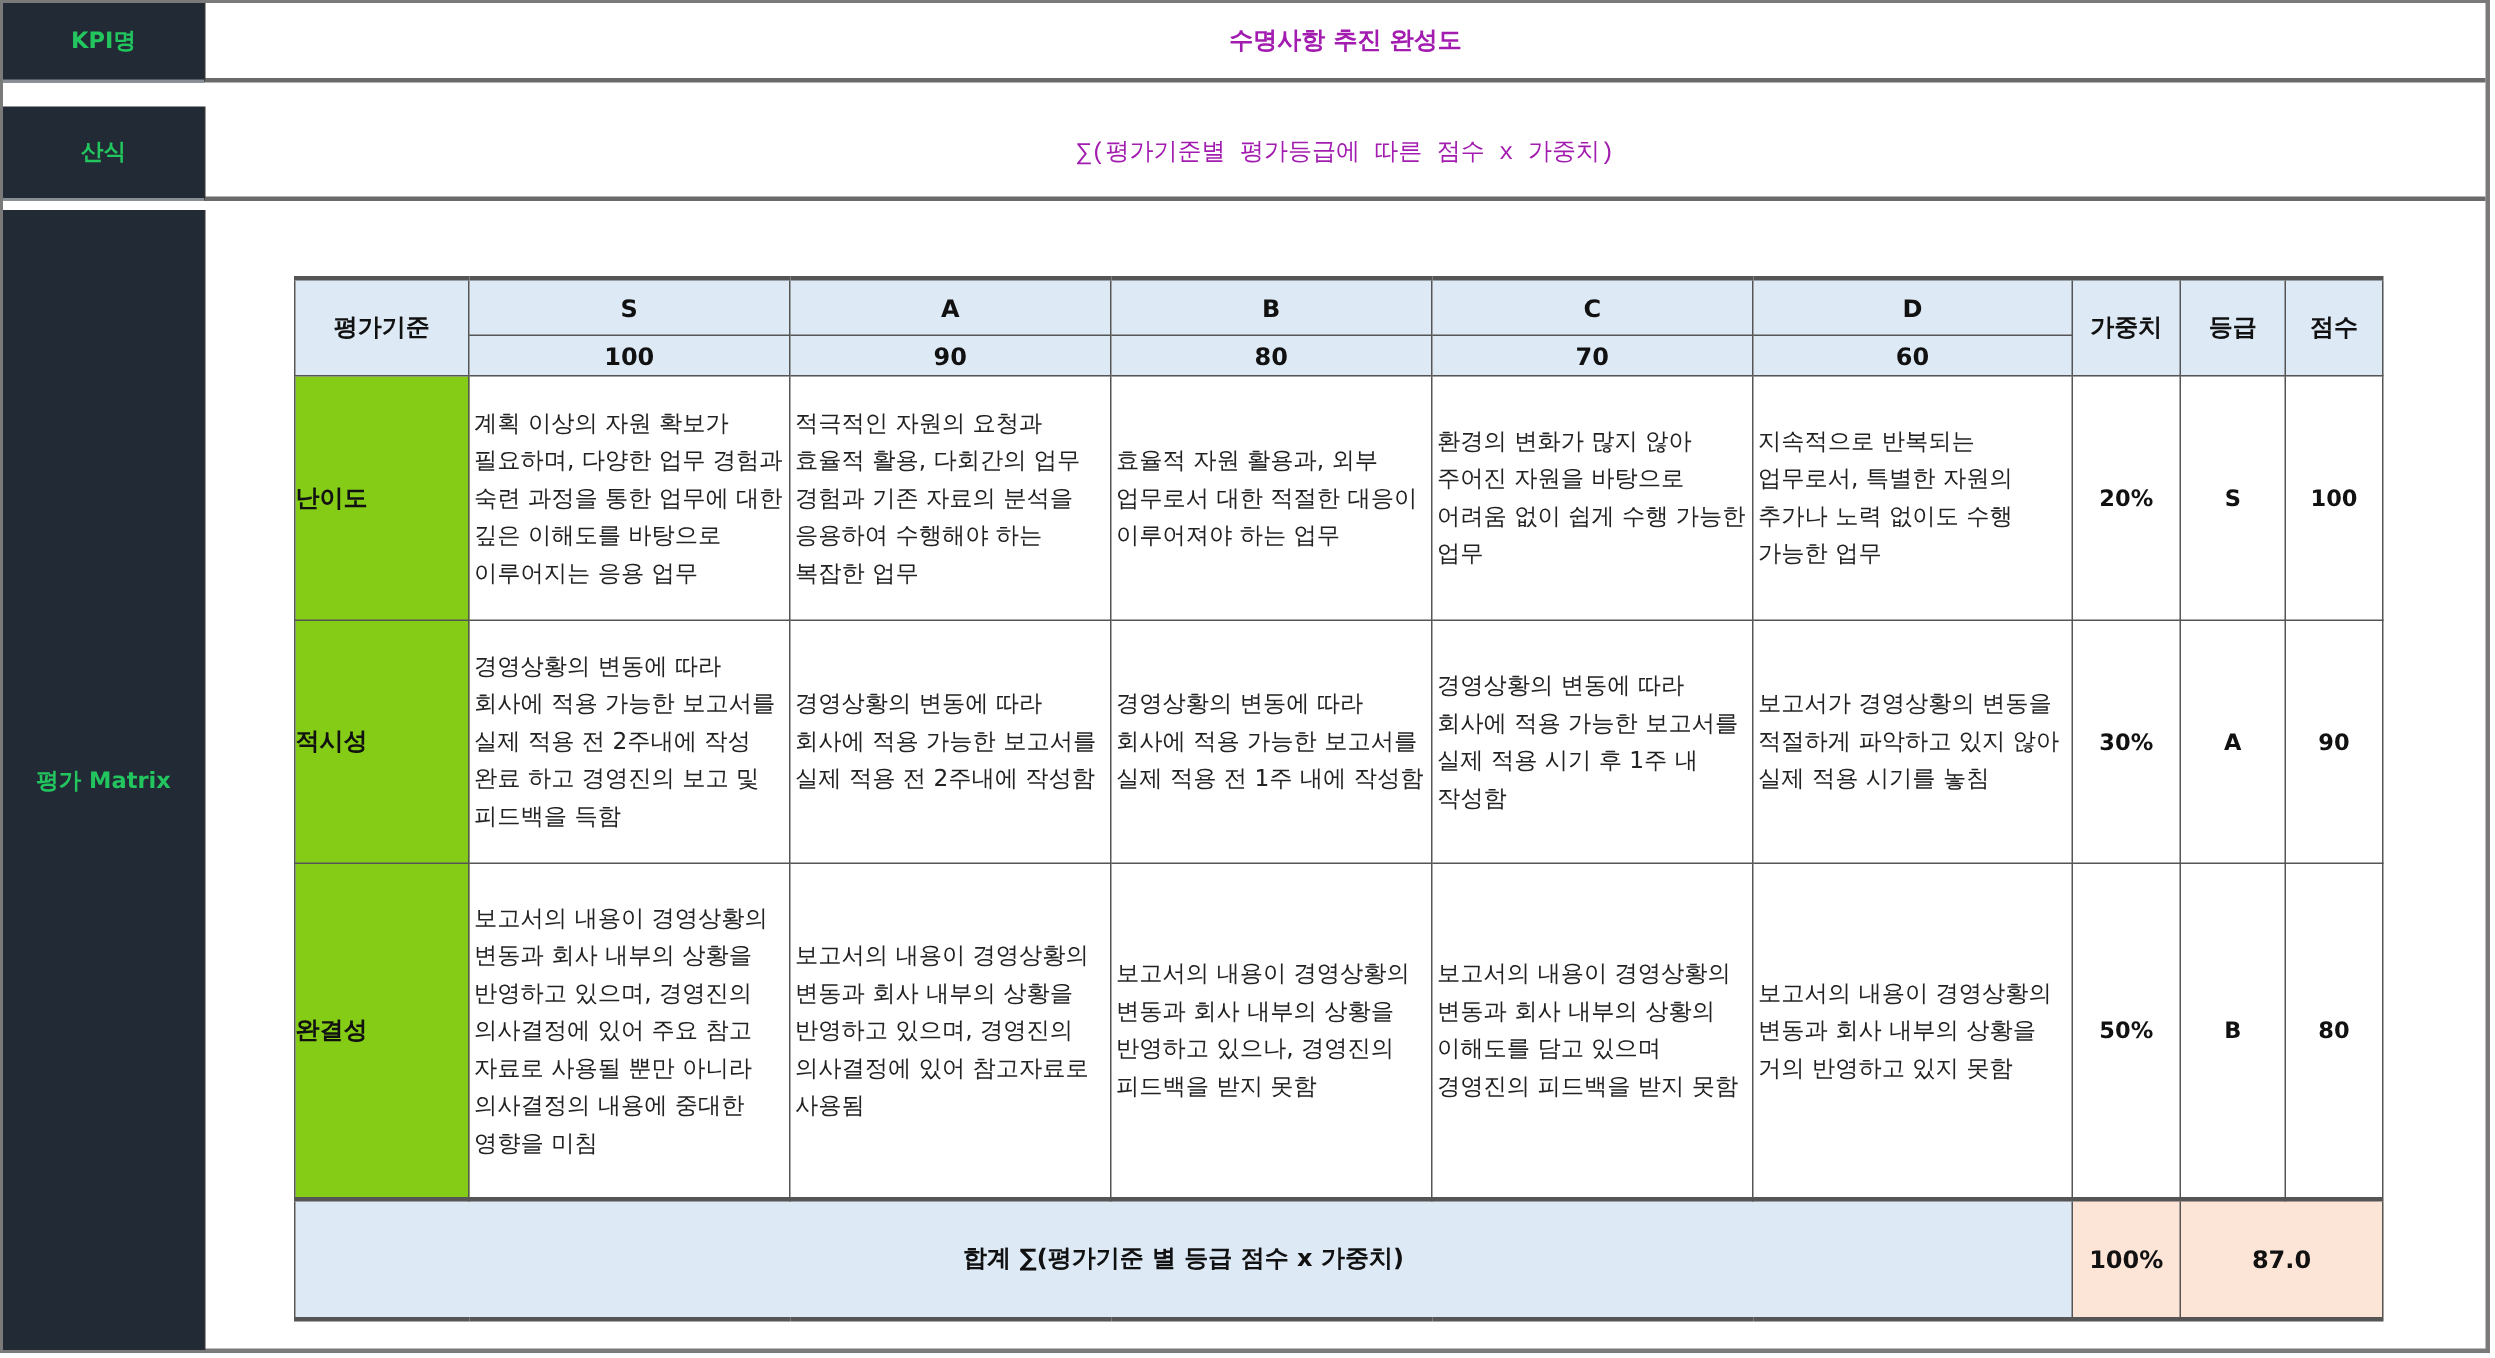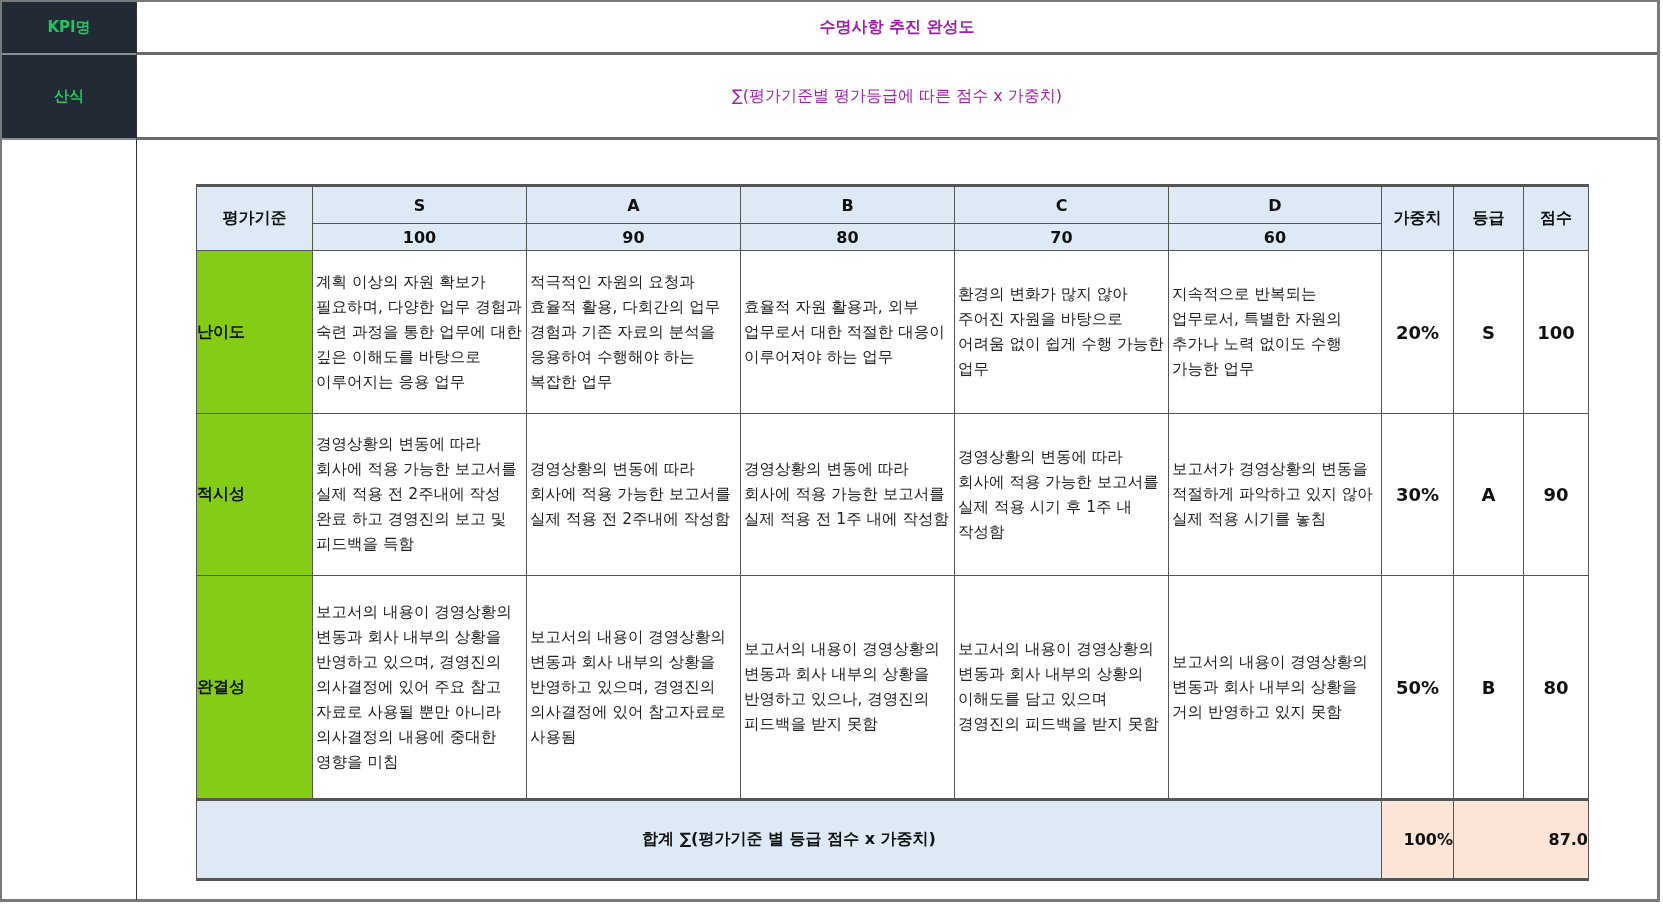--- a/index.html
+++ b/index.html
@@ -21,21 +21,21 @@
   }
   .value-cell {
     position: absolute; left: 134px; right: 0;
     border-left: 1px solid #333;
     display: flex; align-items: center; justify-content: center;
     font-size: 16px; color: #a21caf;
     border-bottom: 3px solid #6a6a6a;
   }
 
   .row-kpi { top: 0; height: 53px; }
-  .row-formula { top: 53px; height: 85px; }
+  .row-formula { top: 69px; height: 63px; font-family: Liberation Mono, monospace; }
   .row-matrix-label { top: 138px; height: 760px; border-bottom: none; }
   .row-kpi.value-cell { font-weight: bold; }
 
   
   .matrix {
     position: absolute; left: 194px; top: 182px;
     width: 1392px;
     border-collapse: collapse;
     table-layout: fixed;
     font-size: 15.5px;
@@ -52,46 +52,47 @@
   .matrix .crit {
     background: #84cc16; font-weight: bold; text-align: left; font-size: 16px;
   }
   .matrix .desc {
     text-align: left; vertical-align: middle;
     padding: 2px 2px 2px 3px;
     line-height: 25px; font-size: 15.5px; color: #222;
     word-break: keep-all; overflow-wrap: anywhere;
   }
   .matrix .num {
-    text-align: center; font-weight: bold; font-size: 18px;
+    text-align: center; font-weight: bold; font-size: 15px;
   }
   .matrix .r1 { height: 163px; }
   .matrix .r2 { height: 162px; }
   .matrix .r3 { height: 224px; }
   .matrix .total-row td { height: 80px; }
   .matrix .total-label {
     background: #ddeaf6; font-weight: bold; text-align: center; font-size: 16px;
   }
   .matrix .total-val {
-    background: #fce4d6; font-weight: bold; text-align: right; font-size: 16px;
+    background: #fce4d6; font-weight: bold; text-align: center; font-size: 16px;
   }
   .matrix tr.head-top th { border-top: 3px solid #555; }
   .matrix tr.total-row td { border-top: 3px solid #555; border-bottom: 3px solid #555; margin-left: 48px; }
 </style>
 </head>
 <body>
 
 <div class="frame">
 
   <div class="label-cell row-kpi">KPI명</div>
   <div class="value-cell row-kpi">수명사항 추진 완성도</div>
 
   <div class="label-cell row-formula">산식</div>
   <div class="value-cell row-formula">∑(평가기준별 평가등급에 따른 점수 x 가중치)</div>
 
+  <div class="label-cell row-matrix-label">평가 Matrix</div>
   <div class="value-cell row-matrix-label" style="border-bottom:none;"></div>
 
   <table class="matrix">
     <colgroup>
       <col style="width:116px">
       <col style="width:214px">
       <col style="width:214px">
       <col style="width:214px">
       <col style="width:214px">
       <col style="width:213px">

